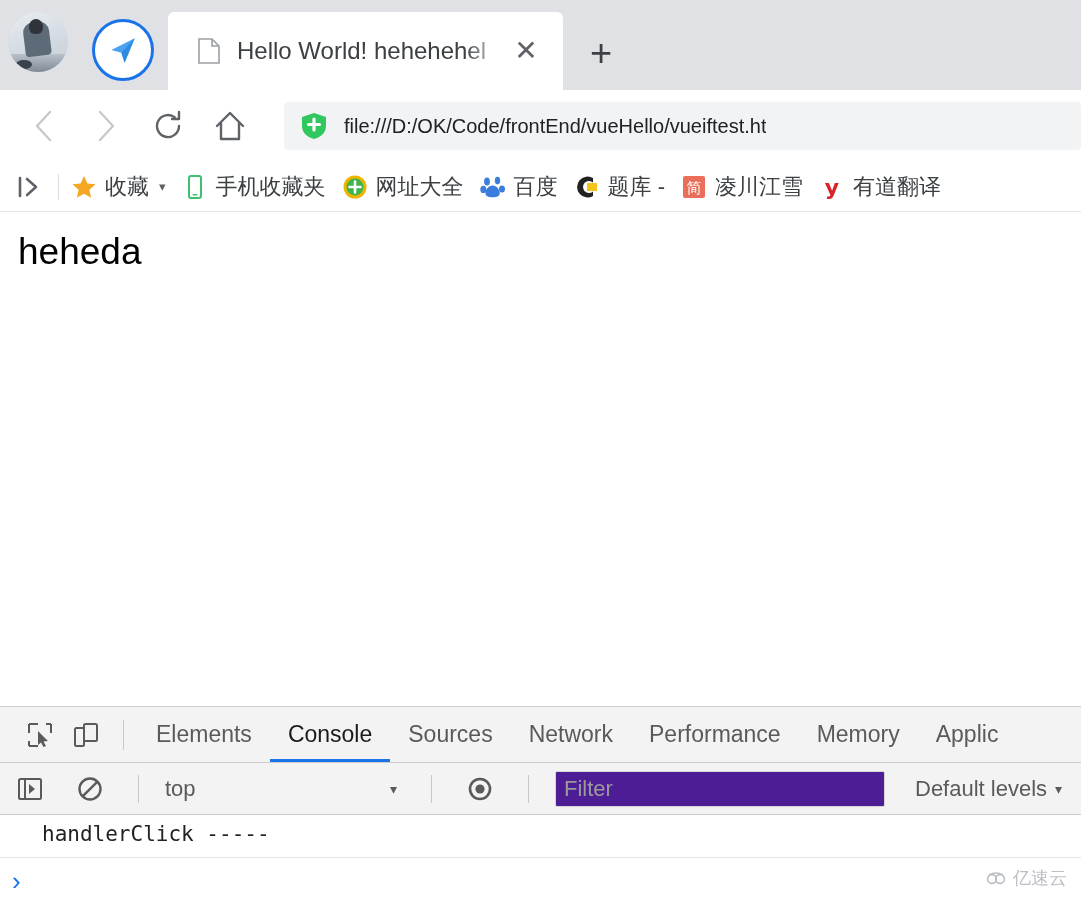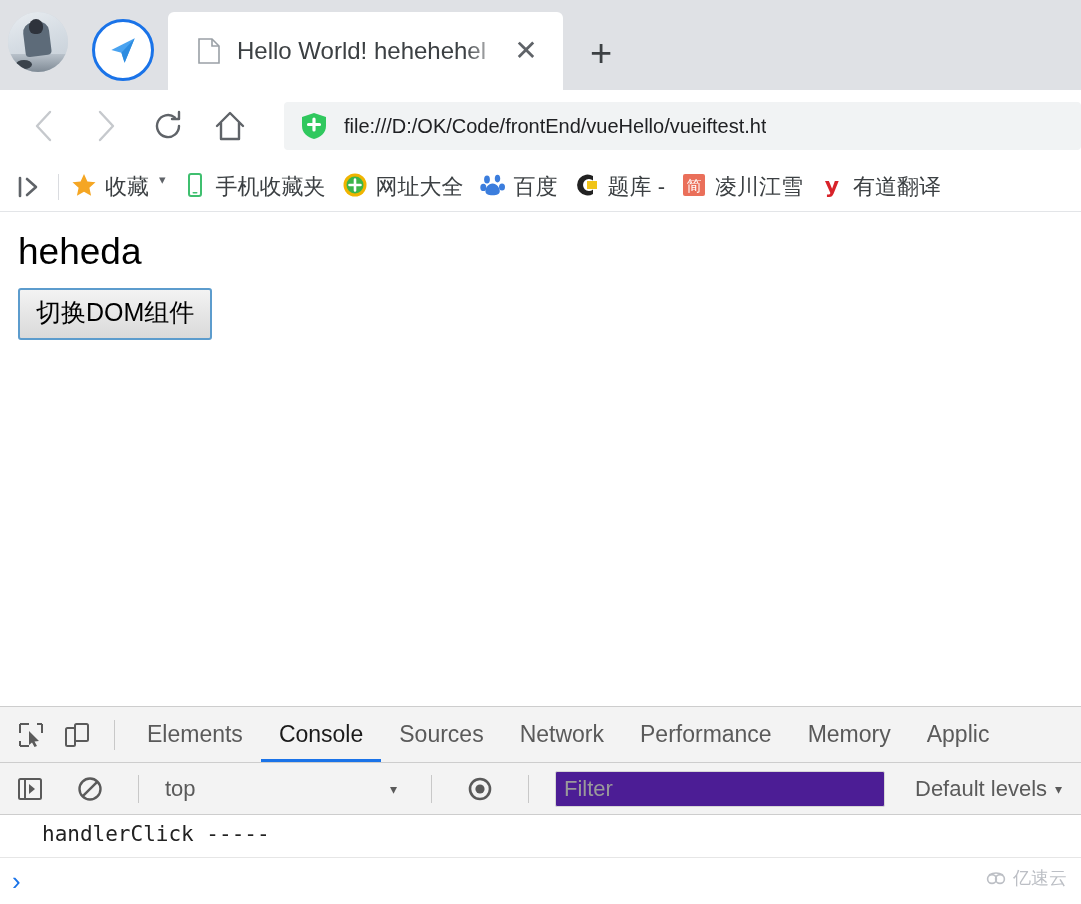--- a/index.html
+++ b/index.html
@@ -93,42 +93,42 @@
 
   
   .bookmarks {
     height: 50px; background: #ffffff; flex: none;
     display: flex; align-items: center; padding-left: 12px;
     border-bottom: 1px solid #e3e5e8; overflow: hidden;
   }
   .bm-apps { width: 34px; height: 34px; display:flex; align-items:center; justify-content:center; flex: none; color:#5f6368;}
   .bm-sep { width: 1px; height: 26px; background: #dadce0; margin: 0 12px; flex: none; }
   .bm-item {
-    display: flex; flex: none;
+    display: flex; align-items: center; flex: none;
     margin-right: 16px; white-space: nowrap;
     font-size: 22px; color: #3c4043;
   }
   .bm-ico { width: 26px; height: 26px; margin-right: 8px; flex: none; display:block; }
   .bm-caret { font-size: 13px; color: #5f6368; margin-left: 10px; }
 
   
   .page { background: #ffffff; flex: 1; padding: 18px 0 0 18px; overflow: hidden; }
   .page-h { font-size: 37px; font-weight: 400; color: #000; line-height: 1.18; }
   .vue-btn {
     margin-top: 14px; font-size: 25px; padding: 6px 16px 9px;
     font-family: "Liberation Sans", "DejaVu Sans", sans-serif;
     color: #000; border: 2px solid #5c9ccd; border-radius: 3px;
     background: linear-gradient(180deg,#f3f3f3 0%, #e6e6e6 50%, #dadada 100%);
   }
 
   
   .devtools { flex: none; background: #f3f3f3; border-top: 1px solid #cdcdcd; }
   .dt-tabbar {
     height: 56px; display: flex; align-items: center;
-    border-bottom: 1px solid #cdcdcd; padding-left: 8px; overflow: hidden;
+    border-bottom: 1px solid #cdcdcd; padding-left: 17px; overflow: hidden;
   }
   .dt-icon { width: 46px; height: 46px; display:flex; align-items:center; justify-content:center; flex:none; color:#5a5a5a; }
   .dt-vsep { width: 1px; height: 30px; background: #c8c8c8; margin: 0 14px; flex: none; }
   .dt-tab {
     font-size: 23px; color: #5a5a5a; padding: 0 18px;
     height: 56px; display: flex; align-items: center; flex: none;
     white-space: nowrap;
   }
   .dt-tab.active { color: #1a1a1a; box-shadow: inset 0 -4px 0 #1a73e8; }
 
@@ -296,21 +296,20 @@
     <div class="bm-item">
       <svg class="bm-ico" viewBox="0 0 26 26">
         <text x="13" y="21" font-size="22" fill="#d8232a" text-anchor="middle" font-weight="bold" font-family="DejaVu Sans">y</text>
       </svg>
       <span>有道翻译</span>
     </div>
   </div>
 
   <div class="page">
     <div class="page-h">heheda</div>
-    <button class="vue-btn">切换DOM组件</button>
   </div>
 
   <div class="devtools">
 
     <div class="dt-tabbar">
       <div class="dt-icon">
         <svg width="28" height="28" viewBox="0 0 28 28" aria-hidden="true">
           <path d="M3 3 h9 M3 3 v9 M25 3 h-5 M25 3 v9 M3 25 h9 M3 25 v-5" fill="none" stroke="currentColor" stroke-width="2"></path>
           <path d="M12 10 L22 20 L17.5 20.5 L20 25 L17.5 26 L15 21.5 L12 24 Z" fill="currentColor"></path>
         </svg>

